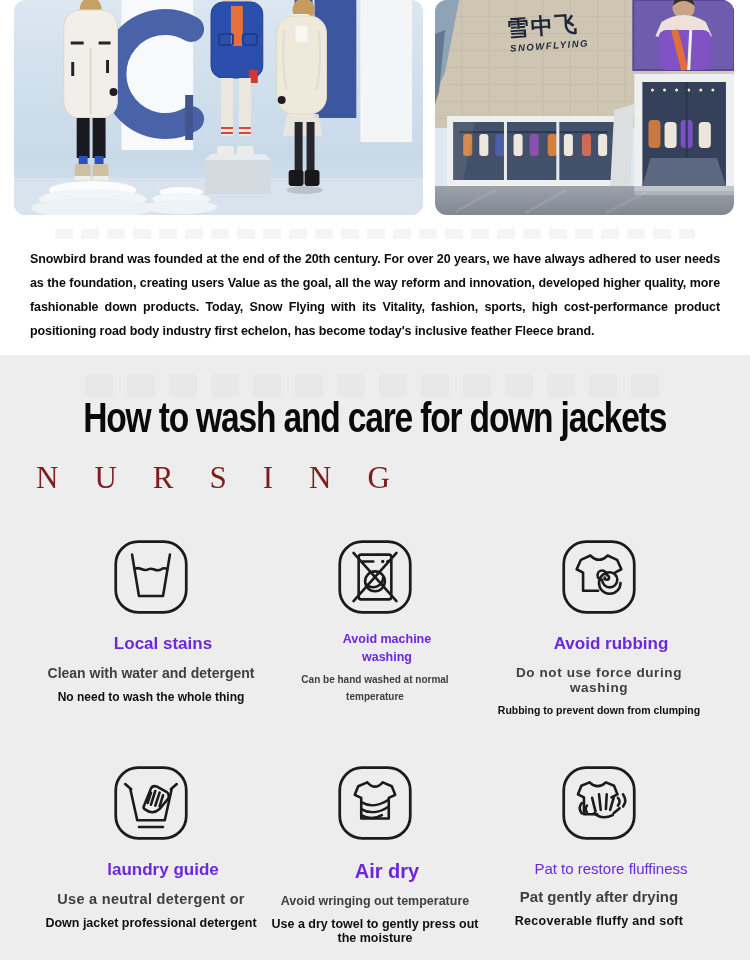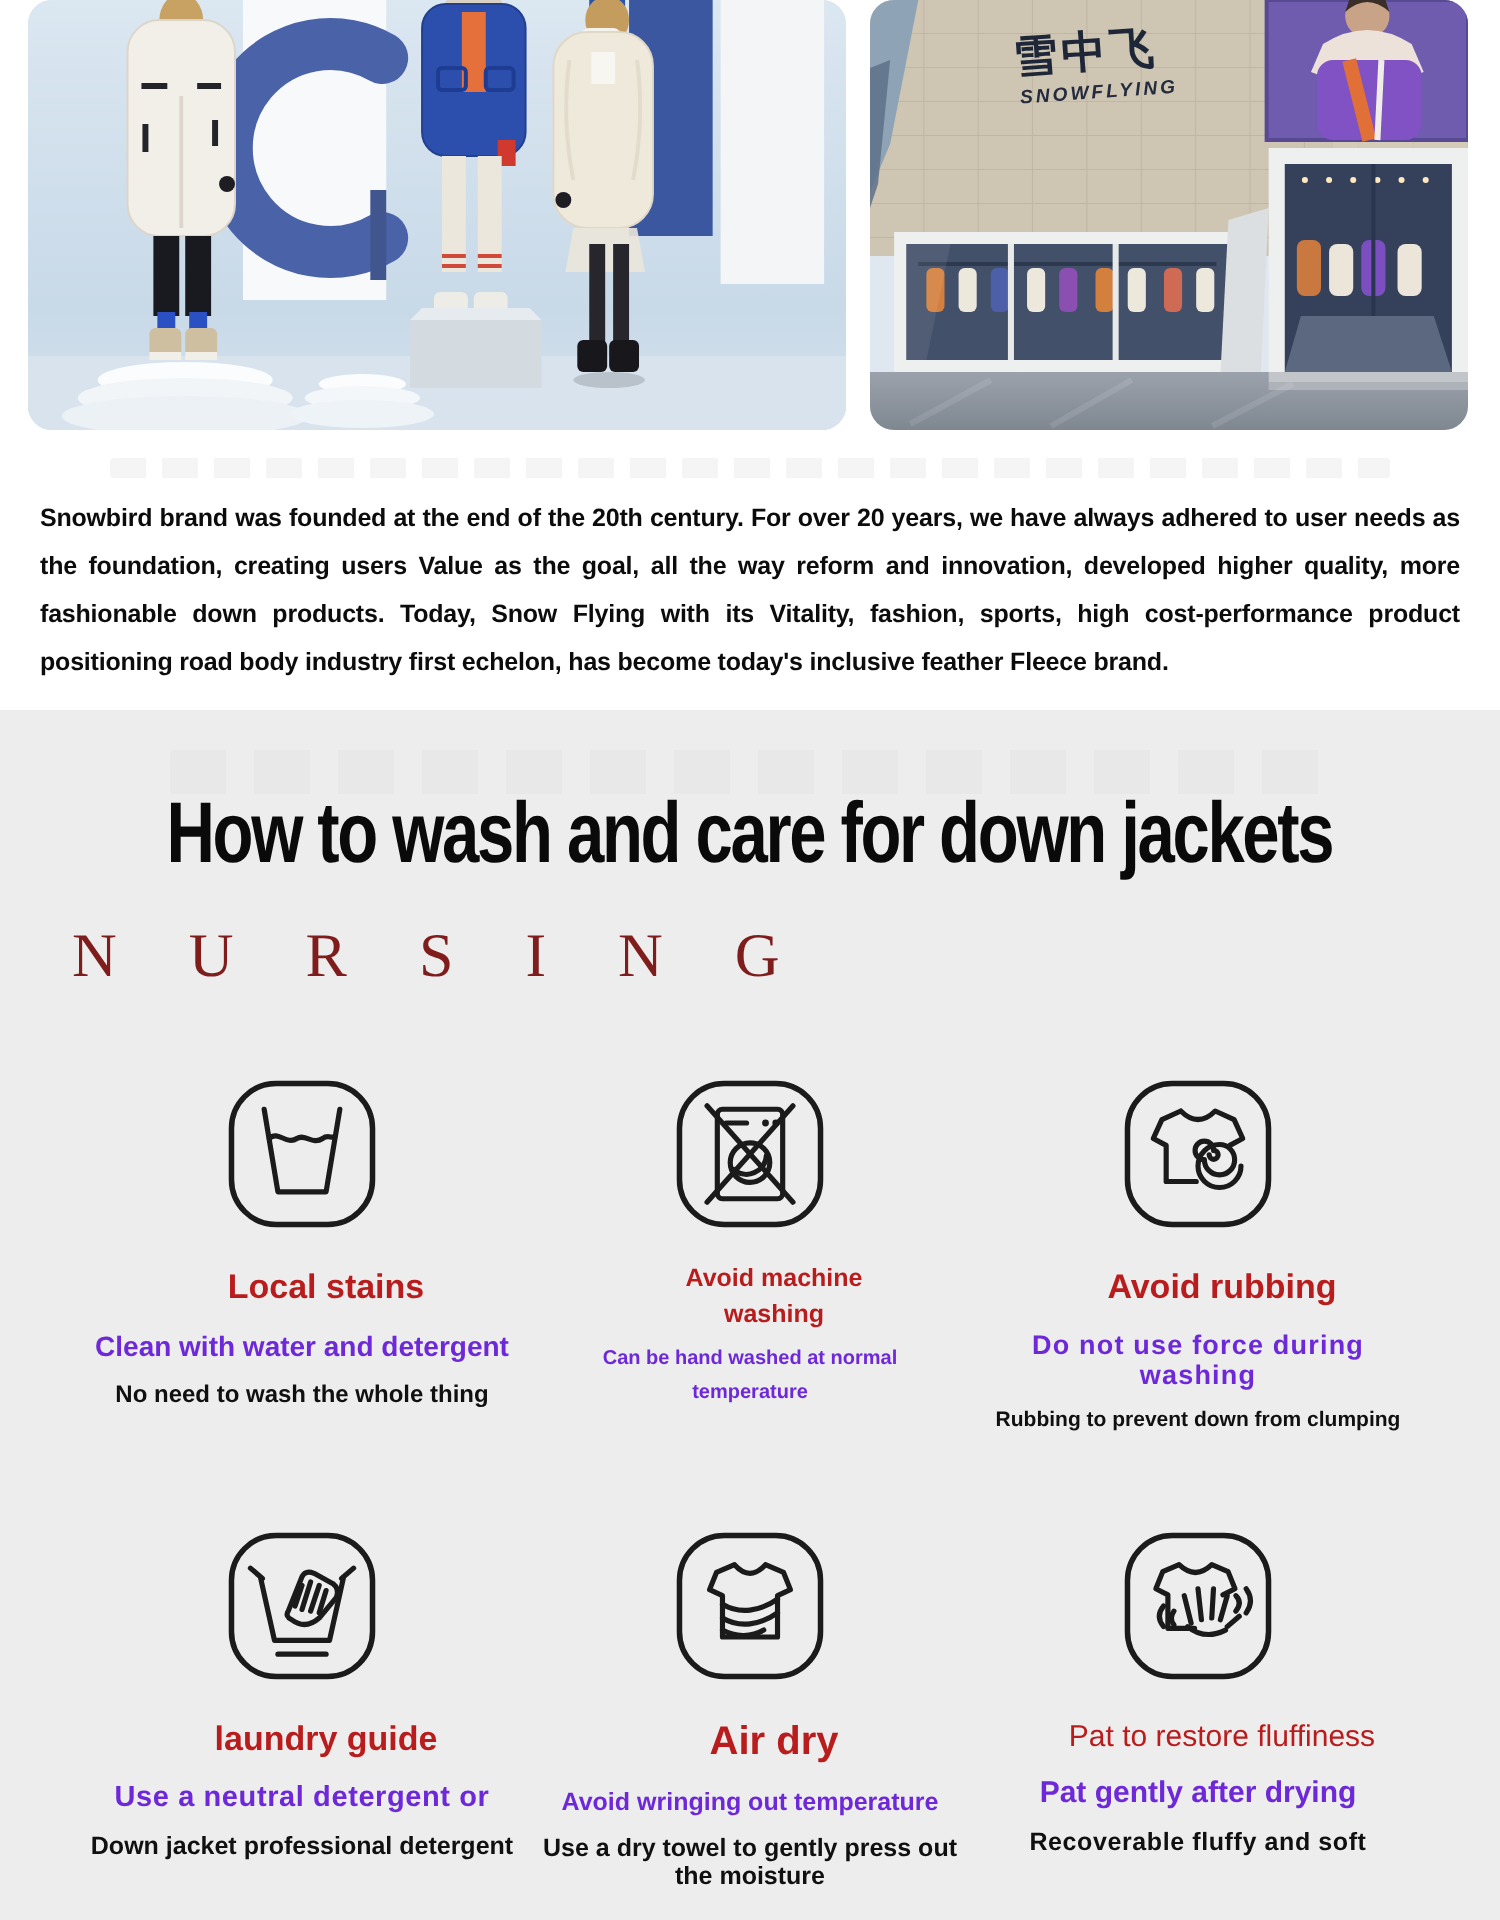--- a/index.html
+++ b/index.html
@@ -7,41 +7,41 @@
           font-family:"Liberation Sans",sans-serif;color:#0d0d0d;}
 
   
   .hero{display:flex;gap:12px;padding:0 16px 0 14px;height:215px;}
   .photo{border-radius:12px;overflow:hidden;height:215px;background:#dfe8f0;}
   .photo.left{flex:0 0 409px;}
   .photo.right{flex:1;}
   .photo svg{display:block;width:100%;height:100%;}
 
   
-  .intro{padding:14px 20px 12px;}
+  .intro{padding:14px 30px 12px;}
   .ghost-line{height:10px;width:640px;margin:0 auto 8px;opacity:.55;border-radius:2px;
     background:repeating-linear-gradient(90deg,#ececec 0 18px,#ffffff 18px 26px);}
   .intro p{margin:0;font-size:12.5px;font-weight:700;line-height:24px;letter-spacing:-0.1px;
     text-align:justify;color:#0c0c0c;}
 
   
   .care{background:#ededed;padding:20px 0 48px;min-height:600px;}
   .ghost-row{height:22px;width:580px;margin:0 auto -14px;opacity:.45;border-radius:2px;
     background:repeating-linear-gradient(90deg,#e2e2e2 0 28px,#ededed 28px 42px);}
   .care-title-wrap{text-align:center;margin-top:10px;}
   .care-title{display:inline-block;font-size:43px;font-weight:700;letter-spacing:-1.5px;
     transform:scaleX(.78);transform-origin:50% 50%;white-space:nowrap;color:#0a0a0a;}
   .care-subtitle{margin-top:18px;text-align:left;font-family:"Liberation Serif",serif;
     font-size:31px;color:#7f1d1d;letter-spacing:36px;padding-left:36px;white-space:nowrap;}
 
   .care-grid{display:grid;grid-template-columns:1fr 1fr 1fr;width:672px;margin:38px auto 0;row-gap:44px;}
   .care-item{display:flex;flex-direction:column;align-items:center;text-align:center;}
   .care-item svg.icon{width:86px;height:86px;display:block;}
-  .t{margin-top:14px;font-size:17px;font-weight:700;color:#b91c1c;padding-left:24px;}
-  .l1{margin-top:11px;font-size:13.5px;font-weight:700;color:#6d28d9;}
+  .t{margin-top:14px;font-size:17px;font-weight:700;color:#6d28d9;padding-left:24px;}
+  .l1{margin-top:11px;font-size:13.5px;font-weight:700;color:#404040;}
   .l2{margin-top:9px;font-size:12px;font-weight:700;color:#101010;}
 
   .i1 .l1{font-size:14px;} .i1 .l2{font-size:12px;}
   .i2 .t{font-size:12.5px;font-weight:600;max-width:98px;line-height:1.45;margin-top:10px;}
   .i2 .l1{font-size:10px;max-width:160px;line-height:1.7;margin-top:5px;}
   .i2 .l2{font-size:15.5px;margin-top:5px;}
   .i3 .l1{letter-spacing:.6px;} .i3 .l2{font-size:10.5px;}
   .i4 .l1{font-size:14.5px;letter-spacing:.3px;} .i4 .l2{font-size:12.5px;}
   .i5 .t{font-size:20px;} .i5 .l1{font-size:12.5px;} .i5 .l2{font-size:12.5px;}
   .i6 .t{font-size:15px;font-weight:500;} .i6 .l1{font-size:15px;} .i6 .l2{font-size:12.5px;letter-spacing:.3px;}

